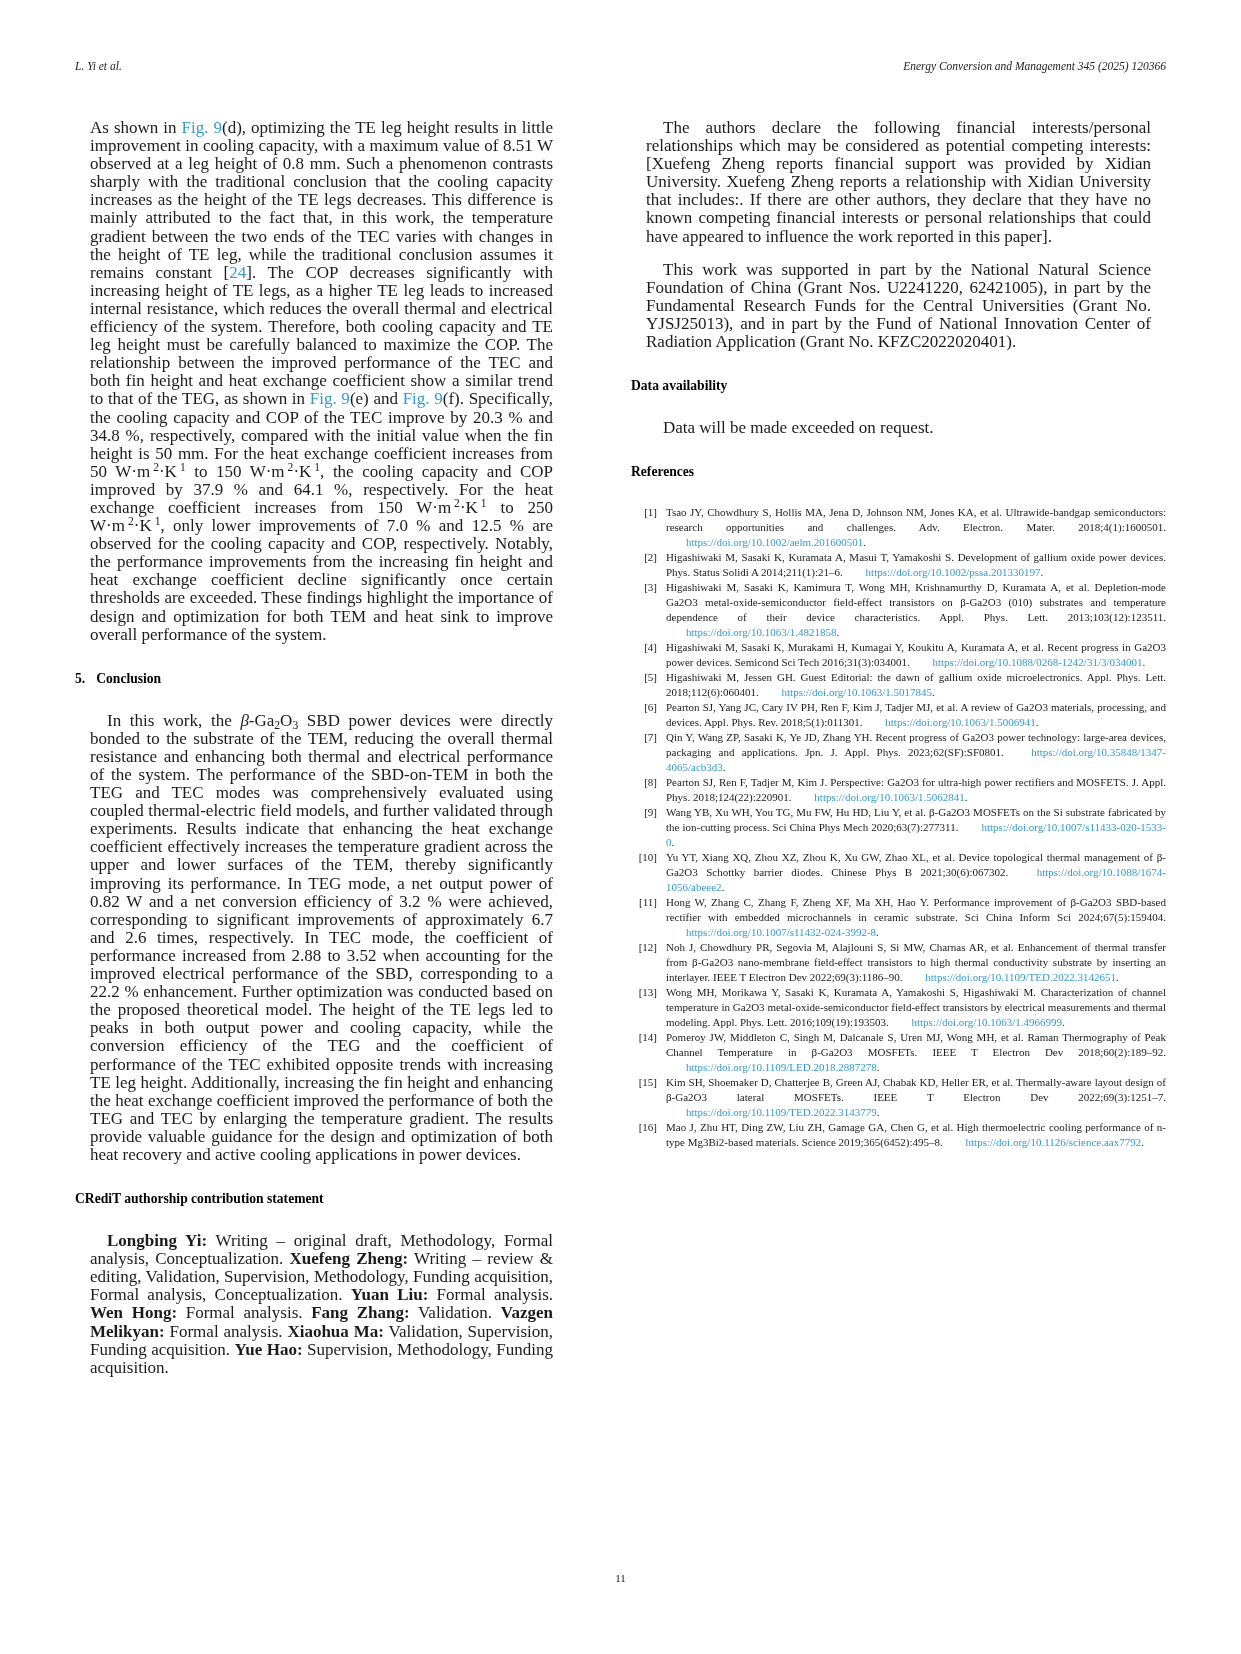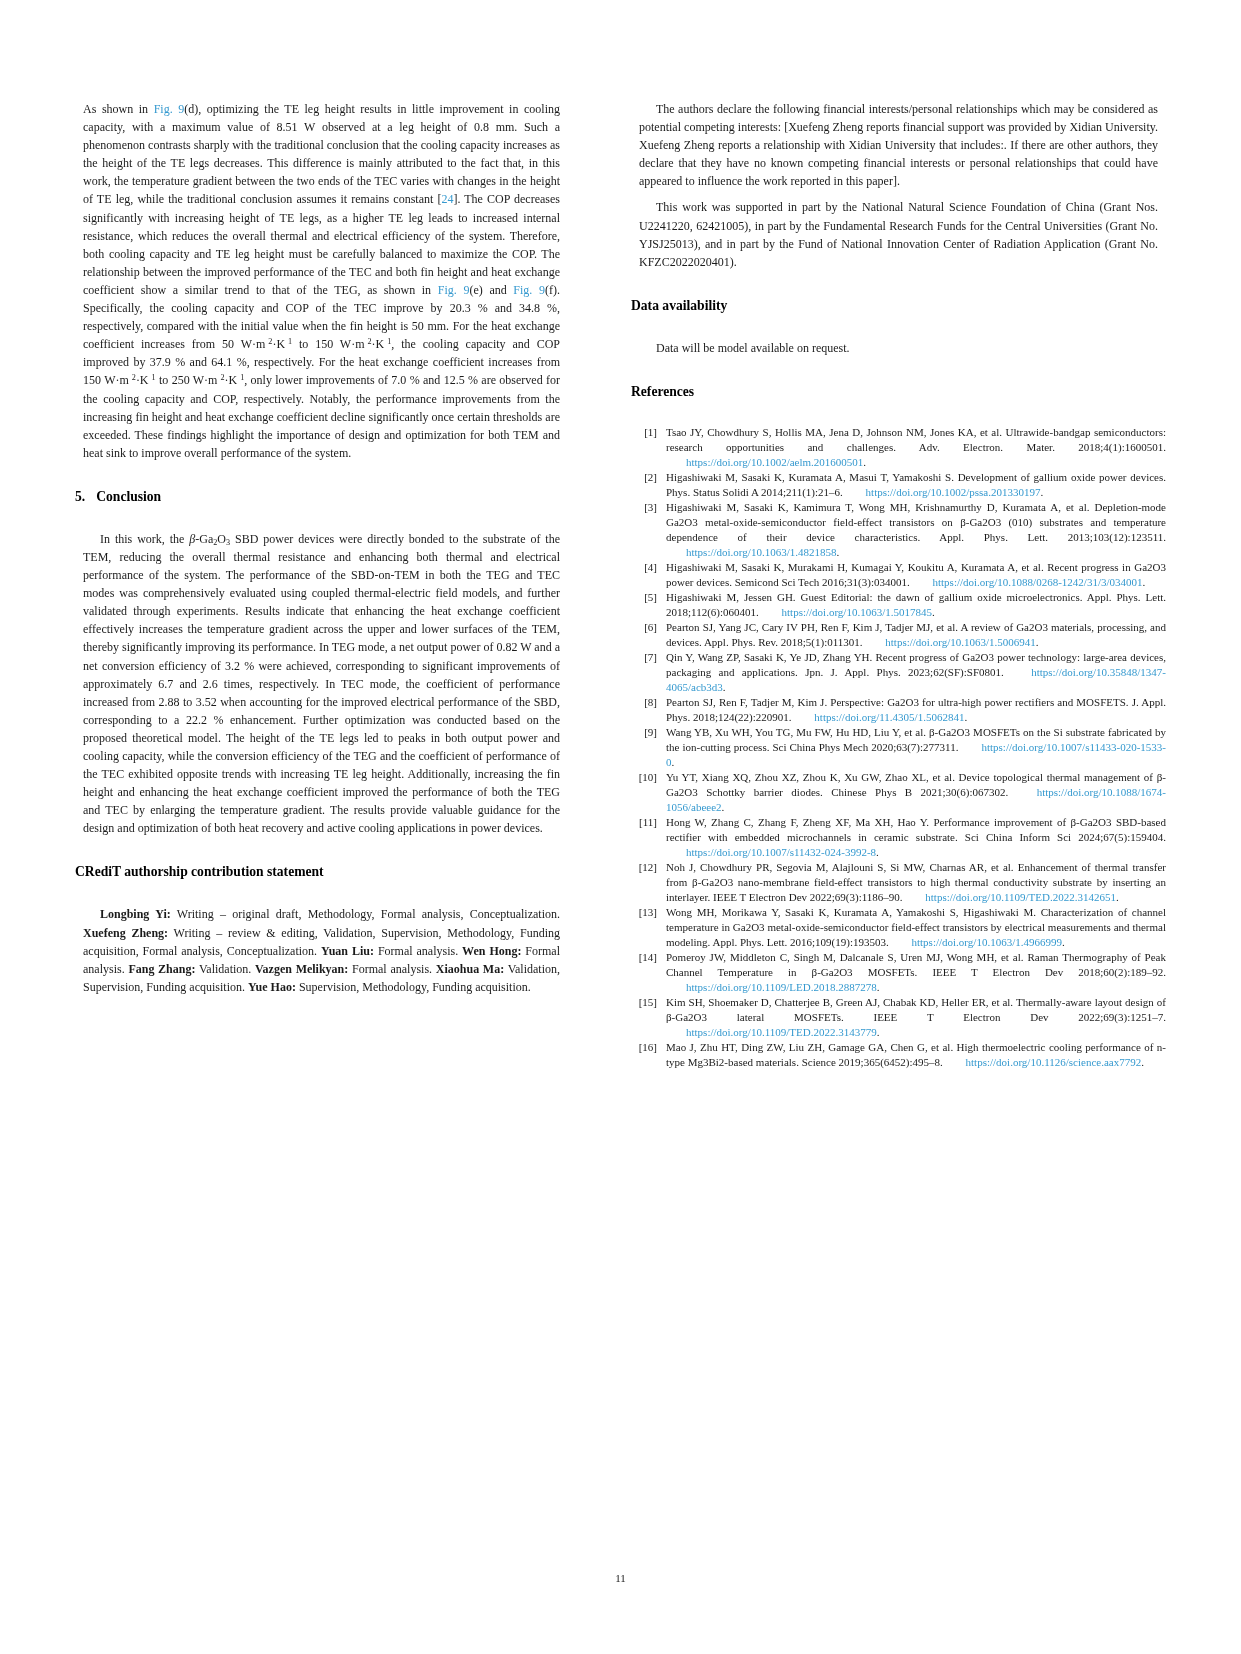--- a/index.html
+++ b/index.html
@@ -7,21 +7,21 @@
     width:1241px;height:1654px;background:#ffffff;position:relative;
     font-family:"Liberation Serif","DejaVu Serif",serif;color:#1b1b1b;
     -webkit-font-smoothing:antialiased;
   }
   .page{position:absolute;inset:0;padding:60px 75px 0 75px;box-sizing:border-box;}
   .header{display:flex;justify-content:space-between;align-items:baseline;
     font-size:11.5px;font-style:italic;color:#222;}
   .columns{display:flex;gap:63px;margin-top:32px;}
   .col-left{width:493px;flex:0 0 auto;}
   .col-right{width:535px;flex:0 0 auto;}
-  .body-par{font-size:12px;line-height:18.1px;text-align:justify;margin:8px;}
+  .body-par{font-size:17px;line-height:18.1px;text-align:justify;margin:15px;}
   .indent{text-indent:17px;}
   h2.sec{font-size:13.6px;font-weight:bold;color:#000;margin:27px 0 25px 0;line-height:16px;}
   h2.sec-first{margin-top:2px;}
   .sec-num{margin-right:11px;}
   .seg-link{color:#3599cf;text-decoration:none;cursor:pointer;}
   .seg-bold{font-weight:bold;}
   .seg-italic{font-style:italic;}
   .seg-sup{font-size:68%;vertical-align:0.5em;margin-left:3px;line-height:0;}
   .seg-sub{font-size:68%;vertical-align:-0.25em;line-height:0;}
   .refs{margin-top:6px;}
@@ -30,20 +30,24 @@
   .ref-text{flex:1 1 auto;text-align:justify;}
   .ref-text .seg-link{overflow-wrap:anywhere;padding-left:20px;}
   .footer{position:absolute;top:1572px;left:0;width:100%;text-align:center;
     font-size:11px;color:#1b1b1b;}
 </style>
 </head>
 <body>
 
 <div class="page">
 
+  <div class="header">
+    <span>L. Yi et al.</span>
+    <span>Energy Conversion and Management 345 (2025) 120366</span>
+  </div>
 
   <div class="columns">
 
     <div class="col-left">
       <p class="body-par"><span class="seg-plain">As shown in </span><a class="seg-link">Fig. 9</a><span class="seg-plain">(d), optimizing the TE leg height results in little improvement in cooling capacity, with a maximum value of 8.51 W observed at a leg height of 0.8 mm. Such a phenomenon contrasts sharply with the traditional conclusion that the cooling capacity increases as the height of the TE legs decreases. This difference is mainly attributed to the fact that, in this work, the temperature gradient between the two ends of the TEC varies with changes in the height of TE leg, while the traditional conclusion assumes it remains constant [</span><a class="seg-link">24</a><span class="seg-plain">]. The COP decreases significantly with increasing height of TE legs, as a higher TE leg leads to increased internal resistance, which reduces the overall thermal and electrical efficiency of the system. Therefore, both cooling capacity and TE leg height must be carefully balanced to maximize the COP. The relationship between the improved performance of the TEC and both fin height and heat exchange coefficient show a similar trend to that of the TEG, as shown in </span><a class="seg-link">Fig. 9</a><span class="seg-plain">(e) and </span><a class="seg-link">Fig. 9</a><span class="seg-plain">(f). Specifically, the cooling capacity and COP of the TEC improve by 20.3 % and 34.8 %, respectively, compared with the initial value when the fin height is 50 mm. For the heat exchange coefficient increases from 50 W·m</span><span class="seg-sup">2</span><span class="seg-plain">·K</span><span class="seg-sup">1</span><span class="seg-plain"> to 150 W·m</span><span class="seg-sup">2</span><span class="seg-plain">·K</span><span class="seg-sup">1</span><span class="seg-plain">, the cooling capacity and COP improved by 37.9 % and 64.1 %, respectively. For the heat exchange coefficient increases from 150 W·m</span><span class="seg-sup">2</span><span class="seg-plain">·K</span><span class="seg-sup">1</span><span class="seg-plain"> to 250 W·m</span><span class="seg-sup">2</span><span class="seg-plain">·K</span><span class="seg-sup">1</span><span class="seg-plain">, only lower improvements of 7.0 % and 12.5 % are observed for the cooling capacity and COP, respectively. Notably, the performance improvements from the increasing fin height and heat exchange coefficient decline significantly once certain thresholds are exceeded. These findings highlight the importance of design and optimization for both TEM and heat sink to improve overall performance of the system.</span></p>
 
       <h2 class="sec">
         <span class="sec-num">5.</span><span>Conclusion</span>
       </h2>
 
@@ -53,21 +57,21 @@
 
       <p class="body-par indent"><span class="seg-bold">Longbing Yi:</span><span class="seg-plain"> Writing – original draft, Methodology, Formal analysis, Conceptualization. </span><span class="seg-bold">Xuefeng Zheng:</span><span class="seg-plain"> Writing – review &amp; editing, Validation, Supervision, Methodology, Funding acquisition, Formal analysis, Conceptualization. </span><span class="seg-bold">Yuan Liu:</span><span class="seg-plain"> Formal analysis. </span><span class="seg-bold">Wen Hong:</span><span class="seg-plain"> Formal analysis. </span><span class="seg-bold">Fang Zhang:</span><span class="seg-plain"> Validation. </span><span class="seg-bold">Vazgen Melikyan:</span><span class="seg-plain"> Formal analysis. </span><span class="seg-bold">Xiaohua Ma:</span><span class="seg-plain"> Validation, Supervision, Funding acquisition. </span><span class="seg-bold">Yue Hao:</span><span class="seg-plain"> Supervision, Methodology, Funding acquisition.</span></p>
     </div>
 
     <div class="col-right">
       <p class="body-par indent">The authors declare the following financial interests/personal relationships which may be considered as potential competing interests: [Xuefeng Zheng reports financial support was provided by Xidian University. Xuefeng Zheng reports a relationship with Xidian University that includes:. If there are other authors, they declare that they have no known competing financial interests or personal relationships that could have appeared to influence the work reported in this paper].</p>
 
       <p class="body-par indent">This work was supported in part by the National Natural Science Foundation of China (Grant Nos. U2241220, 62421005), in part by the Fundamental Research Funds for the Central Universities (Grant No. YJSJ25013), and in part by the Fund of National Innovation Center of Radiation Application (Grant No. KFZC2022020401).</p>
 
       <h2 class="sec">Data availability</h2>
-      <p class="body-par indent">Data will be model available on request.</p>
+      <p class="body-par indent">Data will be made exceeded on request.</p>
 
       <h2 class="sec">References</h2>
 
       <div class="refs">
           <div class="ref-item">
             <span class="ref-num">[1]</span>
             <span class="ref-text"><span class="seg-plain">Tsao JY, Chowdhury S, Hollis MA, Jena D, Johnson NM, Jones KA, et al. Ultrawide-bandgap semiconductors: research opportunities and challenges. Adv. Electron. Mater. 2018;4(1):1600501. </span><a class="seg-link">https://doi.org/10.1002/aelm.201600501</a><span class="seg-plain">.</span></span>
           </div>
           <div class="ref-item">
             <span class="ref-num">[2]</span>
@@ -88,21 +92,21 @@
           <div class="ref-item">
             <span class="ref-num">[6]</span>
             <span class="ref-text"><span class="seg-plain">Pearton SJ, Yang JC, Cary IV PH, Ren F, Kim J, Tadjer MJ, et al. A review of Ga2O3 materials, processing, and devices. Appl. Phys. Rev. 2018;5(1):011301. </span><a class="seg-link">https://doi.org/10.1063/1.5006941</a><span class="seg-plain">.</span></span>
           </div>
           <div class="ref-item">
             <span class="ref-num">[7]</span>
             <span class="ref-text"><span class="seg-plain">Qin Y, Wang ZP, Sasaki K, Ye JD, Zhang YH. Recent progress of Ga2O3 power technology: large-area devices, packaging and applications. Jpn. J. Appl. Phys. 2023;62(SF):SF0801. </span><a class="seg-link">https://doi.org/10.35848/1347-4065/acb3d3</a><span class="seg-plain">.</span></span>
           </div>
           <div class="ref-item">
             <span class="ref-num">[8]</span>
-            <span class="ref-text"><span class="seg-plain">Pearton SJ, Ren F, Tadjer M, Kim J. Perspective: Ga2O3 for ultra-high power rectifiers and MOSFETS. J. Appl. Phys. 2018;124(22):220901. </span><a class="seg-link">https://doi.org/11.4305/1.5062841</a><span class="seg-plain">.</span></span>
+            <span class="ref-text"><span class="seg-plain">Pearton SJ, Ren F, Tadjer M, Kim J. Perspective: Ga2O3 for ultra-high power rectifiers and MOSFETS. J. Appl. Phys. 2018;124(22):220901. </span><a class="seg-link">https://doi.org/10.1063/1.5062841</a><span class="seg-plain">.</span></span>
           </div>
           <div class="ref-item">
             <span class="ref-num">[9]</span>
             <span class="ref-text"><span class="seg-plain">Wang YB, Xu WH, You TG, Mu FW, Hu HD, Liu Y, et al. β-Ga2O3 MOSFETs on the Si substrate fabricated by the ion-cutting process. Sci China Phys Mech 2020;63(7):277311. </span><a class="seg-link">https://doi.org/10.1007/s11433-020-1533-0</a><span class="seg-plain">.</span></span>
           </div>
           <div class="ref-item">
             <span class="ref-num">[10]</span>
             <span class="ref-text"><span class="seg-plain">Yu YT, Xiang XQ, Zhou XZ, Zhou K, Xu GW, Zhao XL, et al. Device topological thermal management of β-Ga2O3 Schottky barrier diodes. Chinese Phys B 2021;30(6):067302. </span><a class="seg-link">https://doi.org/10.1088/1674-1056/abeee2</a><span class="seg-plain">.</span></span>
           </div>
           <div class="ref-item">

